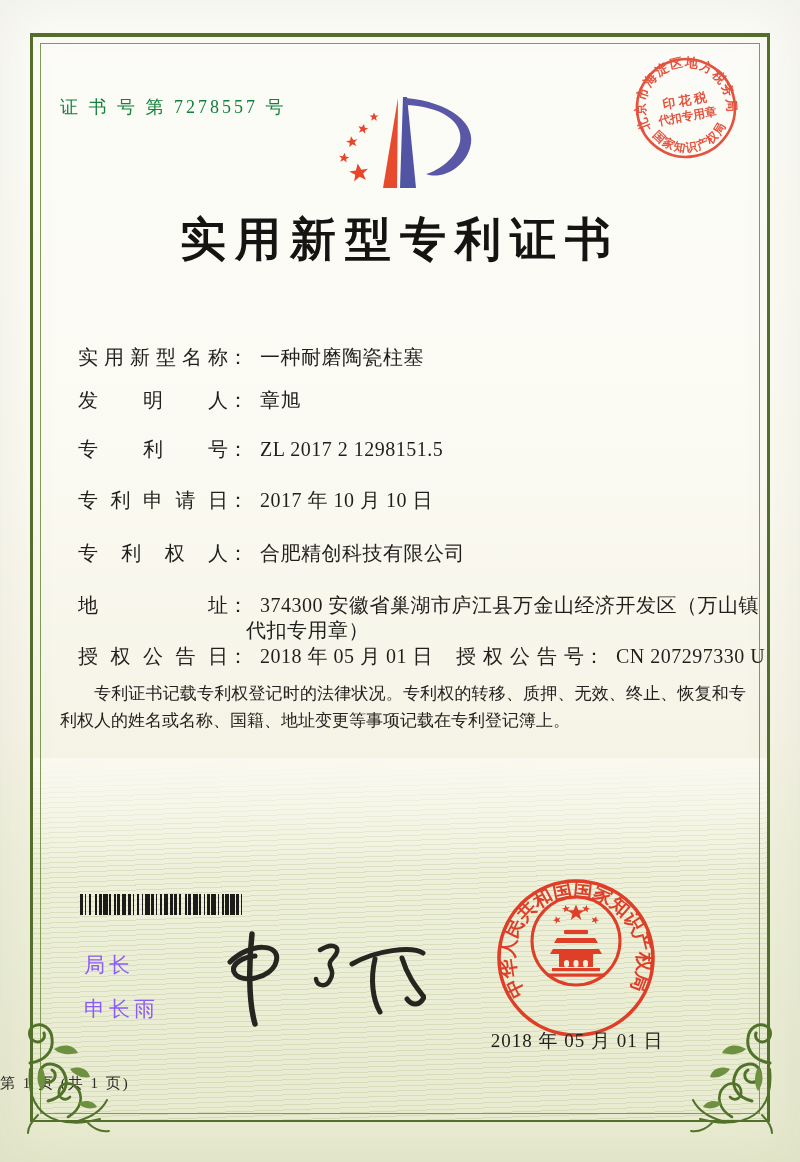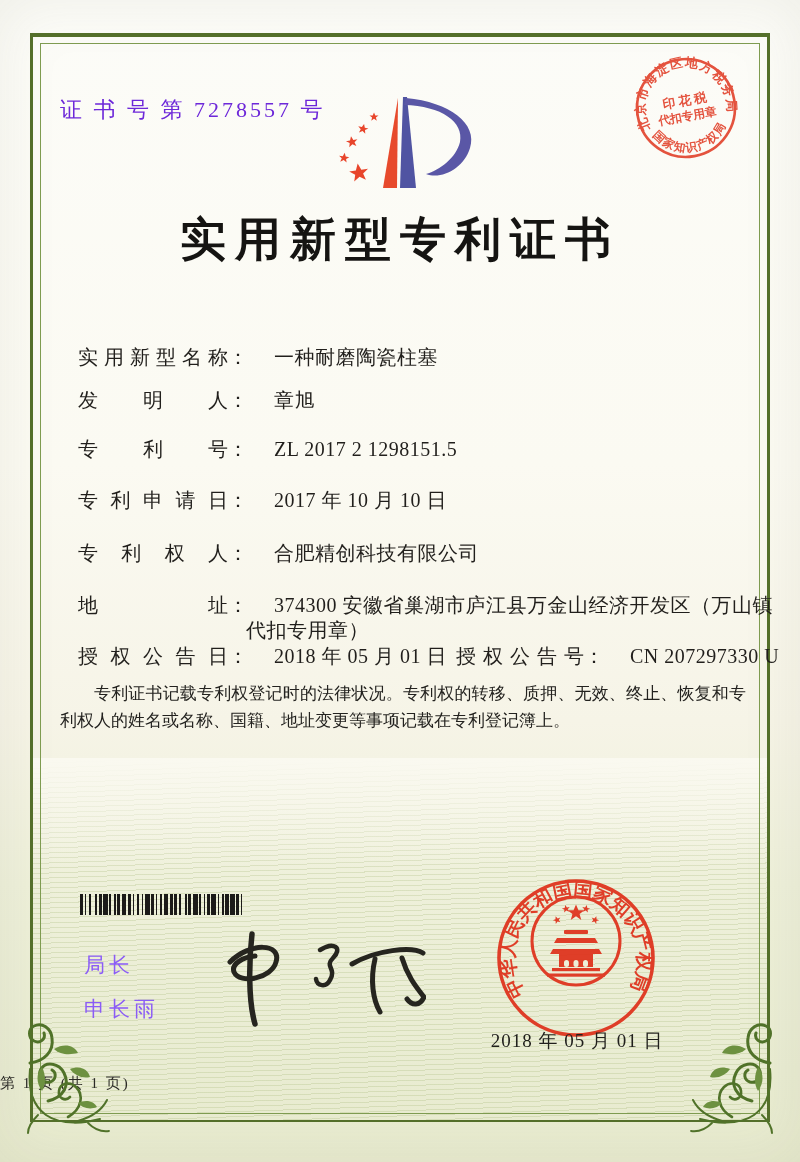--- a/index.html
+++ b/index.html
@@ -29,31 +29,31 @@
   
   .frame-outer{
     position:absolute;left:30px;top:33px;right:30px;bottom:40px;
     border-style:solid;border-color:#546f2a;
     border-width:4px 3.5px 2px 3.5px;
   }
   .frame-inner{
     position:absolute;left:40px;top:43px;right:40px;bottom:48px;
     border:1px solid #7e9b50;
   }
-  .cert-no{left:60px;top:95px;font-size:22px;letter-spacing:3px;color:#6d28d9;}
+  .cert-no{left:60px;top:95px;font-size:18px;letter-spacing:3px;color:#15803d;}
   .title{
     left:0;top:209px;width:100%;text-align:center;
     font-size:46px;font-weight:700;letter-spacing:9px;color:#151412;
   }
   
   .frow{left:78px;width:690px;font-size:20px;color:#211f1c;white-space:nowrap;}
   .flabel{display:inline-flex;justify-content:space-between;width:150px;vertical-align:top;}
   .flabel2{display:inline-flex;justify-content:space-between;width:128px;vertical-align:top;}
   .fcolon{display:inline-block;}
-  .fvalue{display:inline-block;margin-left:26px;letter-spacing:.5px;}
+  .fvalue{display:inline-block;margin-left:12px;letter-spacing:.5px;}
   .addr2{left:246px;top:617px;font-size:20px;letter-spacing:.5px;}
   .pair2{position:absolute;left:378px;top:0;}
   
   .body-text{left:60px;top:680px;width:686px;font-size:17px;line-height:27px;text-align:justify;color:#23221f;}
   .body-text p{margin:0;text-indent:2em;}
   
   .barcode{left:80px;top:894px;width:217px;height:21px;display:flex;align-items:stretch;overflow:hidden;}
   .barcode .b{flex:0 0 auto;background:#1c1b19;}
   .barcode .s{flex:0 0 auto;}
   .sig-label{left:84px;font-size:21px;letter-spacing:4px;color:#8b5cf6;}

